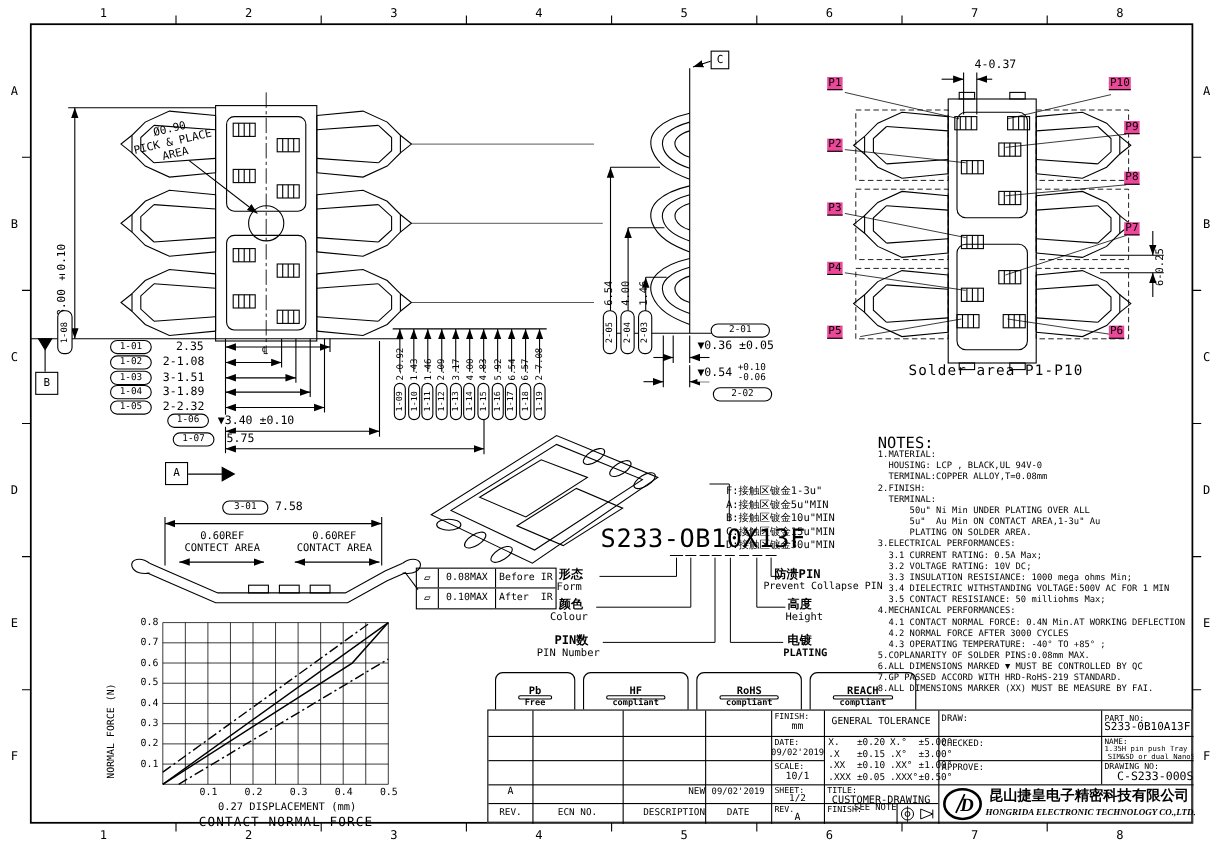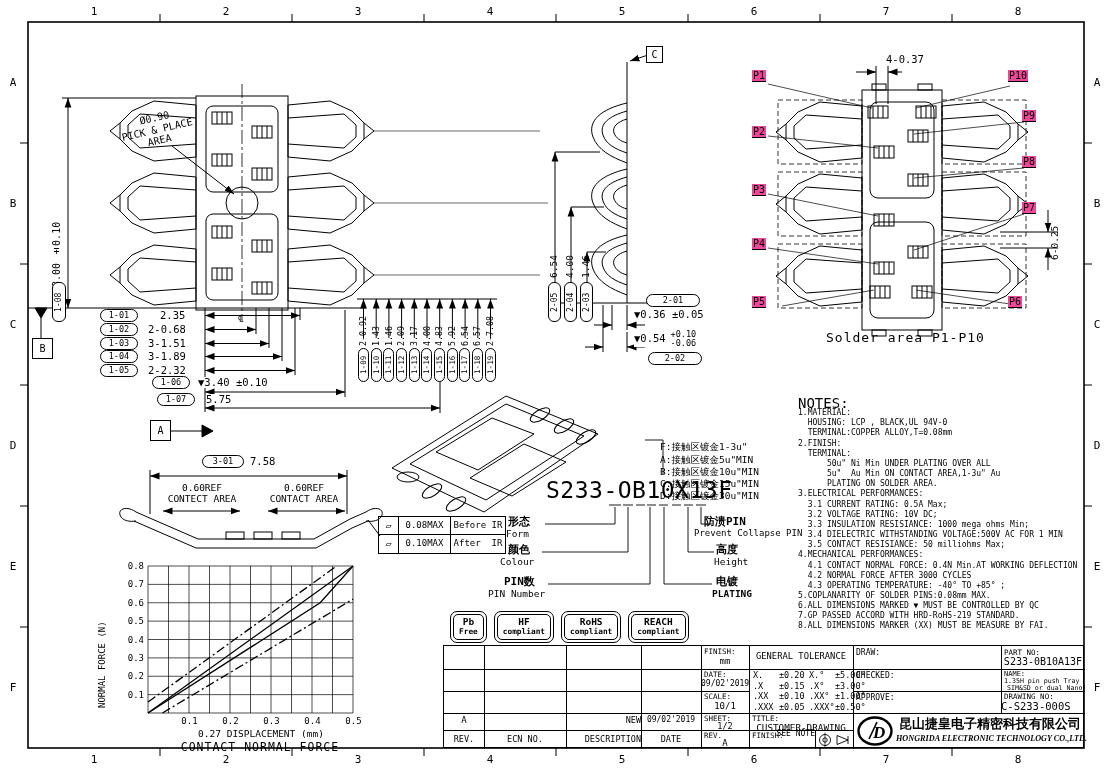--- a/index.html
+++ b/index.html
@@ -16,21 +16,21 @@
   .zone-col span{flex:1;display:flex;align-items:center;justify-content:center;font-size:11px}
   .vcall{width:12.7px;display:flex;flex-direction:column;align-items:center}
   .vcall .vval{height:46px;font-size:8.3px;display:flex;align-items:flex-end}
   .vcall .vpill{height:34px;width:11px;font-size:7.6px;margin-top:2px}
   .scall{width:16px;display:flex;flex-direction:column;align-items:center}
   .scall .vval{height:50px;font-size:9.5px;display:flex;align-items:flex-end}
   .scall .vpill{height:40px;width:13px;font-size:8px;margin-top:4px}
   .pin{font-size:10px;border-bottom:1px solid #000;line-height:1.1;background:#ec4899;padding:0 1px}
   .dim{font-size:10.5px;line-height:1;white-space:nowrap;background:#fff}
   .badges{display:flex;gap:7px}
-  .badge{border:1.2px solid #000;border-radius:7px;padding:2px;background:#fff}
+  .badge{border:1.2px solid #000;border-radius:7px;padding:20px;background:#fff}
   .badge-in{border:1px solid #000;border-radius:5px;height:100%;display:flex;flex-direction:column;align-items:center;justify-content:center;padding:1px 5px;font-weight:bold}
   .badge .b1{font-size:9.5px;line-height:1.15}
   .badge .b2{font-size:7.8px;line-height:1.15}
   .notes{font-size:8px;line-height:10.15px;white-space:pre}
   .opts{font-size:9.5px;line-height:12.2px;white-space:pre}
   .cjk{font-weight:bold;font-size:11px;line-height:1;white-space:nowrap}
   .en{font-size:9.5px;line-height:1;white-space:nowrap}
   .tb-label{font-size:7.5px;line-height:1.1}
   .vl{position:absolute;width:0;border-left:1px solid #000}
   .hl{position:absolute;height:0;border-top:1px solid #000}
@@ -292,21 +292,21 @@
 
 <div class="abs" style="left:238px;top:311px;font-size:10px">℄</div>
 
 <div class="abs pill" style="left:32px;top:338px;width:21px;height:21px;border-radius:0;border-width:1.2px;font-size:10px">B</div>
 <div class="abs pill" style="left:150px;top:420px;width:21px;height:21px;border-radius:0;border-width:1.2px;font-size:10px">A</div>
 <div class="abs pill" style="left:646px;top:46px;width:17px;height:17px;border-radius:0;border-width:1.2px;font-size:10px">C</div>
 
 <div class="abs pill" style="left:100px;top:309px;width:38px;height:13px">1-01</div>
 <div class="abs dim" style="left:160px;top:310px">2.35</div>
 <div class="abs pill" style="left:100px;top:323px;width:38px;height:13px">1-02</div>
-<div class="abs dim" style="left:148px;top:324px">2-0.68</div>
+<div class="abs dim" style="left:148px;top:324px">2-1.08</div>
 <div class="abs pill" style="left:100px;top:337px;width:38px;height:13px">1-03</div>
 <div class="abs dim" style="left:148px;top:338px">3-1.51</div>
 <div class="abs pill" style="left:100px;top:350px;width:38px;height:13px">1-04</div>
 <div class="abs dim" style="left:148px;top:351px">3-1.89</div>
 <div class="abs pill" style="left:100px;top:364px;width:38px;height:13px">1-05</div>
 <div class="abs dim" style="left:148px;top:365px">2-2.32</div>
 <div class="abs pill" style="left:152px;top:376px;width:38px;height:13px">1-06</div>
 <div class="abs dim" style="left:198px;top:377px">▼3.40 ±0.10</div>
 <div class="abs pill" style="left:157px;top:393px;width:38px;height:13px">1-07</div>
 <div class="abs dim" style="left:206px;top:394px">5.75</div>
@@ -645,21 +645,21 @@
   <div class="cell" style="left:412px;top:3px;font-size:8px">DRAW:</div>
   <div class="cell" style="left:412px;top:26px;font-size:8px">CHECKED:</div>
   <div class="cell" style="left:412px;top:48px;font-size:8px">APPROVE:</div>
 
   <div class="cell tb-label" style="left:560px;top:3px">PART NO:</div>
   <div class="cell" style="left:557px;top:10px;width:84px;text-align:center;font-size:10px">S233-0B10A13F</div>
   <div class="cell" style="left:560px;top:25px;font-size:7px">NAME:</div>
   <div class="cell" style="left:560px;top:32px;width:80px;font-size:6.6px;white-space:nowrap;overflow:hidden">1.35H pin push Tray type Nano</div>
   <div class="cell" style="left:563px;top:39px;width:78px;font-size:6.6px;white-space:nowrap;overflow:hidden">SIM&amp;SD or dual NanoSIM conn.</div>
   <div class="cell tb-label" style="left:560px;top:47px">DRAWING NO:</div>
-  <div class="cell" style="left:557px;top:55px;width:108px;text-align:left;font-size:10.5px">C-S233-000S</div>
+  <div class="cell" style="left:557px;top:55px;width:84px;text-align:right;font-size:10.5px">C-S233-000S</div>
 
   <div class="cell" style="left:412px;top:70px">
     <svg width="38" height="30">
       <ellipse cx="19" cy="15" rx="16.5" ry="13.5" fill="none" stroke="#000" stroke-width="2.4"></ellipse>
       <text x="17" y="21.5" font-size="17" font-style="italic" font-weight="bold" font-family="'Liberation Serif',serif" fill="#000">D</text>
       <line x1="13" y1="23" x2="21" y2="6" stroke="#000" stroke-width="1.6"></line>
     </svg>
   </div>
   <div class="cell" style="left:452px;top:71px;width:188px;text-align:center;font-size:13px;font-weight:bold;white-space:nowrap">昆山捷皇电子精密科技有限公司</div>
   <div class="cell" style="left:452px;top:88px;width:188px;text-align:center;font-size:8.2px;font-weight:bold;font-style:italic;font-family:'Liberation Serif',serif;white-space:nowrap">HONGRIDA ELECTRONIC TECHNOLOGY CO.,LTD.</div>

